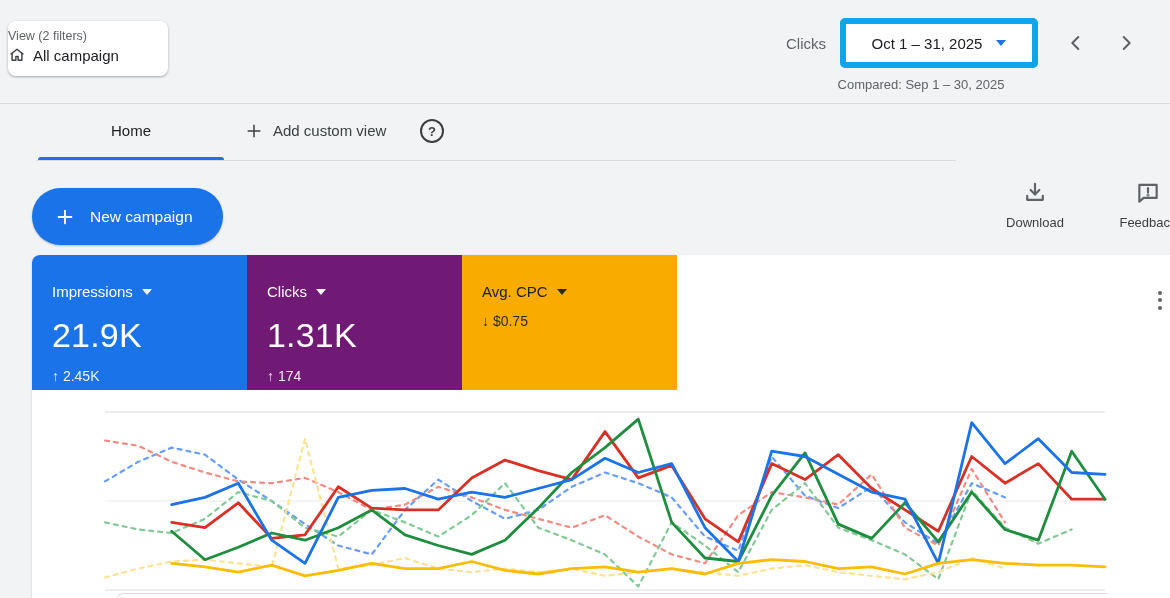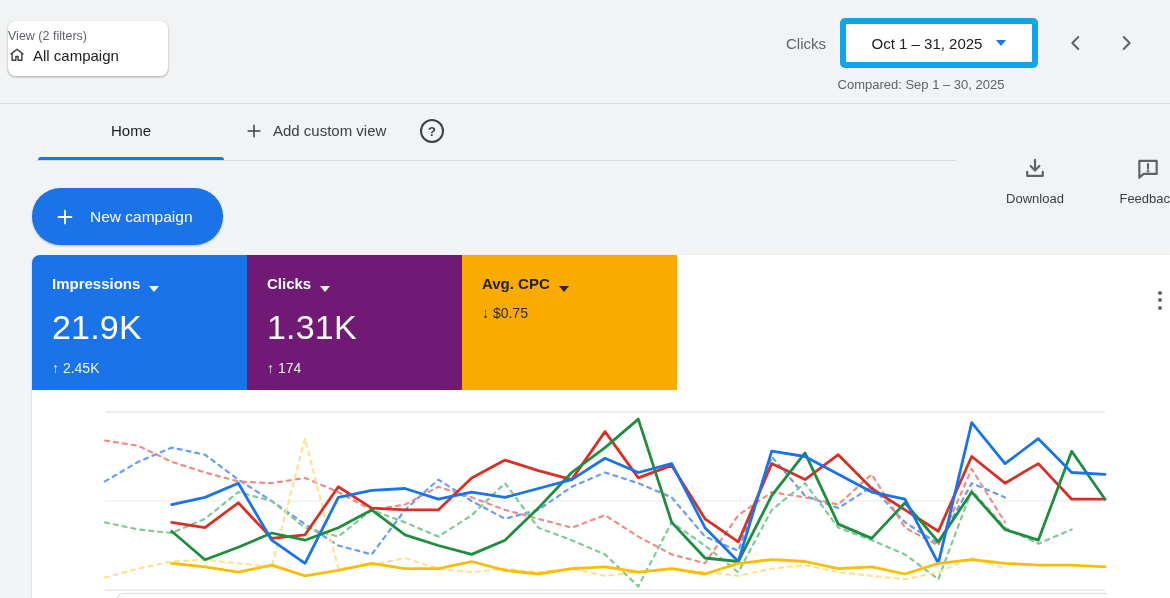--- a/index.html
+++ b/index.html
@@ -39,31 +39,31 @@
   .help-btn { position:absolute; left:404px; top:15px; width:24px; height:24px; border-radius:50%;
     border:2px solid #3c4043; color:#3c4043; font-size:13px; font-weight:bold;
     display:flex; align-items:center; justify-content:center; background:transparent; cursor:pointer; }
   .tab-divider { position:absolute; left:20px; top:56px; width:920px; height:1px; background:#dadce0; }
 
   
   .new-campaign { position:absolute; left:32px; top:172px; height:57px; padding:0 30px 0 22px;
     background:#1a73e8; color:#fff; border:none; border-radius:29px; cursor:pointer;
     display:flex; align-items:center; gap:14px; font-size:15.5px; font-weight:500;
     font-family:"Liberation Sans", sans-serif; box-shadow:0 1px 2px rgba(60,64,67,.3);margin-top:16px; }
-  .icon-action { position:absolute; top:156px; width:84px; text-align:center; cursor:pointer; color:#5f6368; }
+  .icon-action { position:absolute; top:180px; width:84px; text-align:center; cursor:pointer; color:#5f6368; }
   .icon-action .lbl { font-size:13px; color:#3c4043; margin-top:5px; }
   .dl { left:993px; } .fb { left:1106px; }
 
   
   .panel { position:absolute; left:32px; top:255px; width:1138px; height:343px;
     background:#fff; border-radius:8px 0 0 0; box-shadow:0 1px 2px rgba(60,64,67,.25); }
   .cards { position:absolute; left:0; top:0; display:flex; }
   .score-card { width:215px; height:135px; padding:20px 0 0 20px; cursor:pointer; position:relative; }
   .score-card:first-child { border-top-left-radius:8px; }
-  .sc-head { display:flex; align-items:flex-end; gap:9px; font-size:15px; font-weight:700; }
+  .sc-head { display:flex; align-items:center; gap:9px; font-size:15px; font-weight:400;margin-top:8px; }
   .sc-head .caret-down { border-left-width:5px; border-right-width:5px; border-top-width:6px; opacity:.95; }
   .sc-value { font-size:34px; letter-spacing:.2px; margin-top:16px; }
   .sc-delta { font-size:14px; margin-top:13px; opacity:.92; }
   .kebab { position:absolute; left:1114px; top:28px; width:28px; height:34px; cursor:pointer;
     display:flex; flex-direction:column; align-items:center; justify-content:center; gap:3.5px; }
   .kebab i { width:4px; height:4px; border-radius:50%; background:#5f6368; display:block; }
 
   .chart-wrap { position:absolute; left:0; top:145px; width:1138px; height:198px; }
   .table-hint { position:absolute; left:85px; top:338px; width:990px; height:6px;
     border-top:1px solid #dadce0; border-left:1px solid #dadce0; border-radius:8px 0 0 0; }

